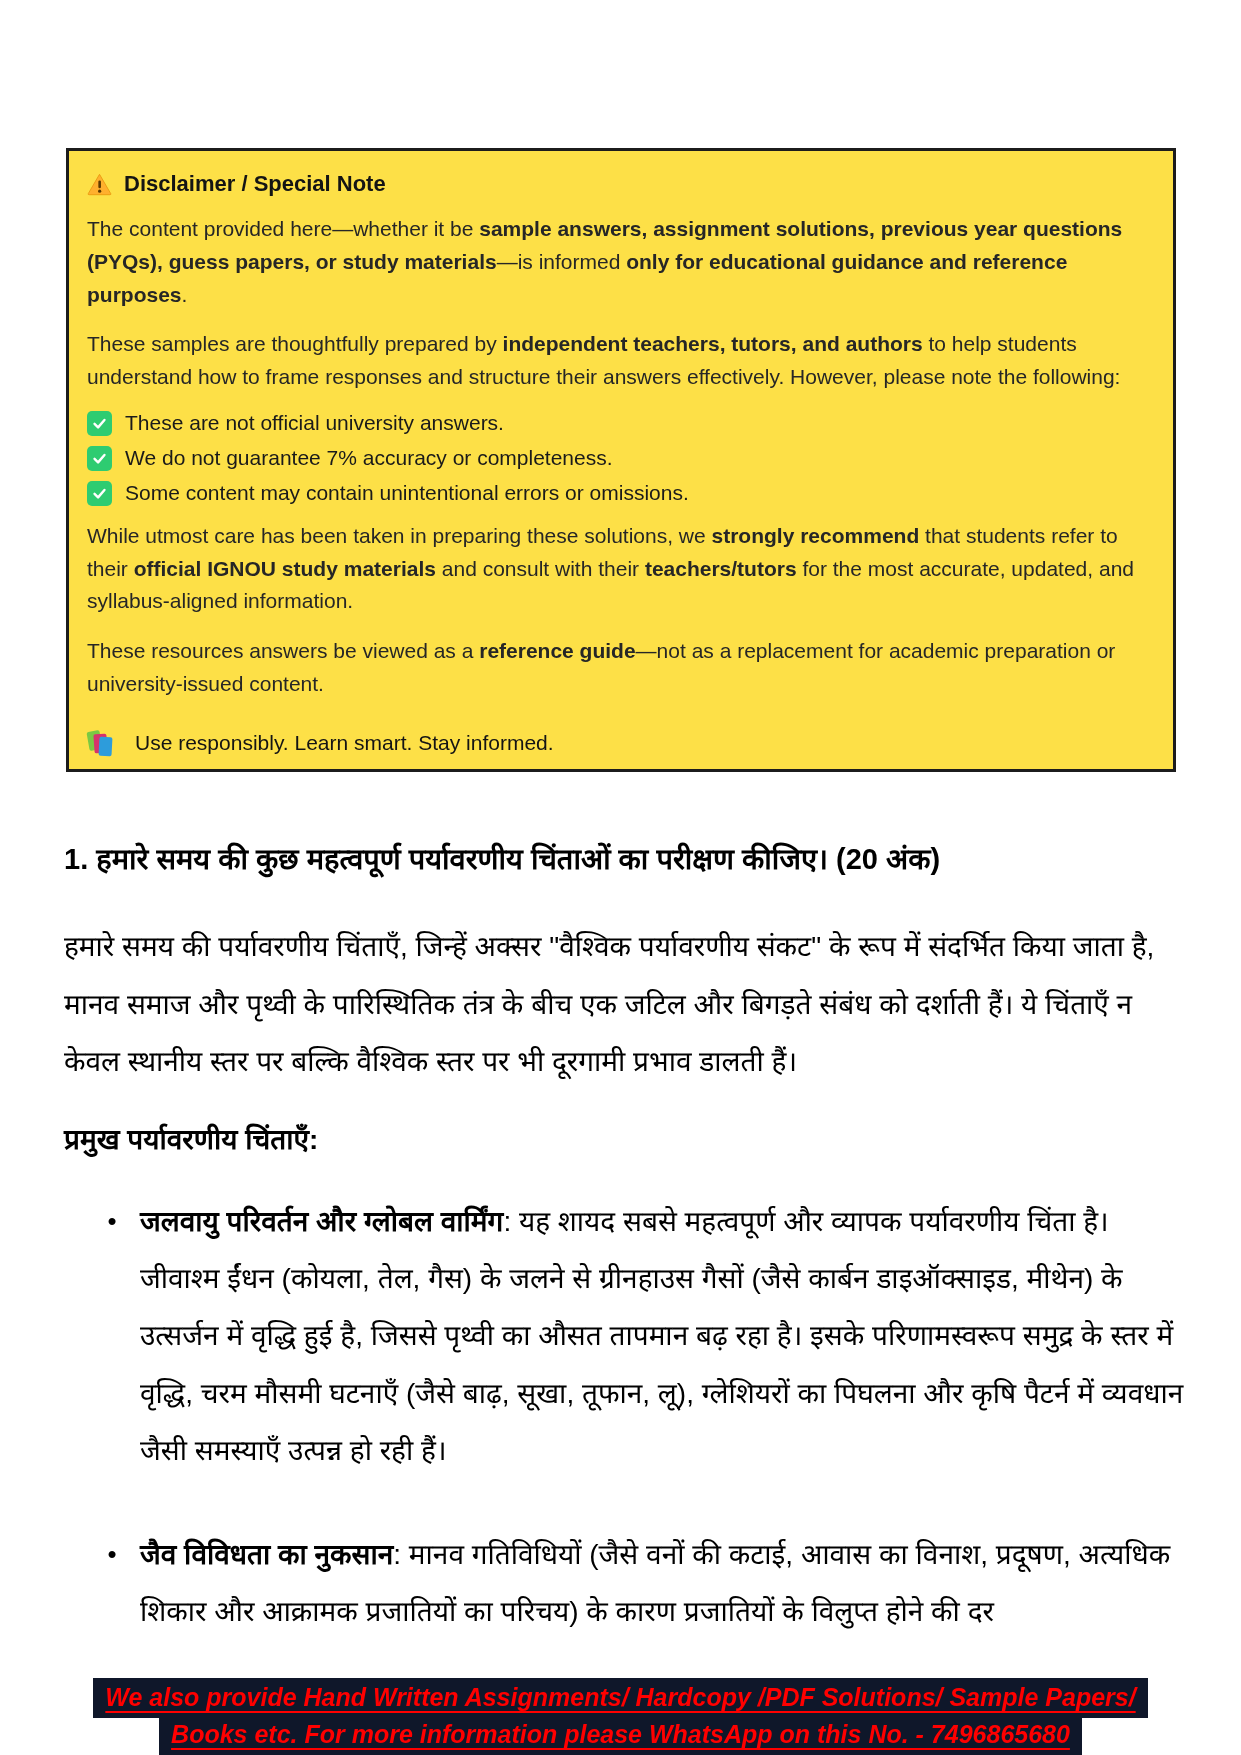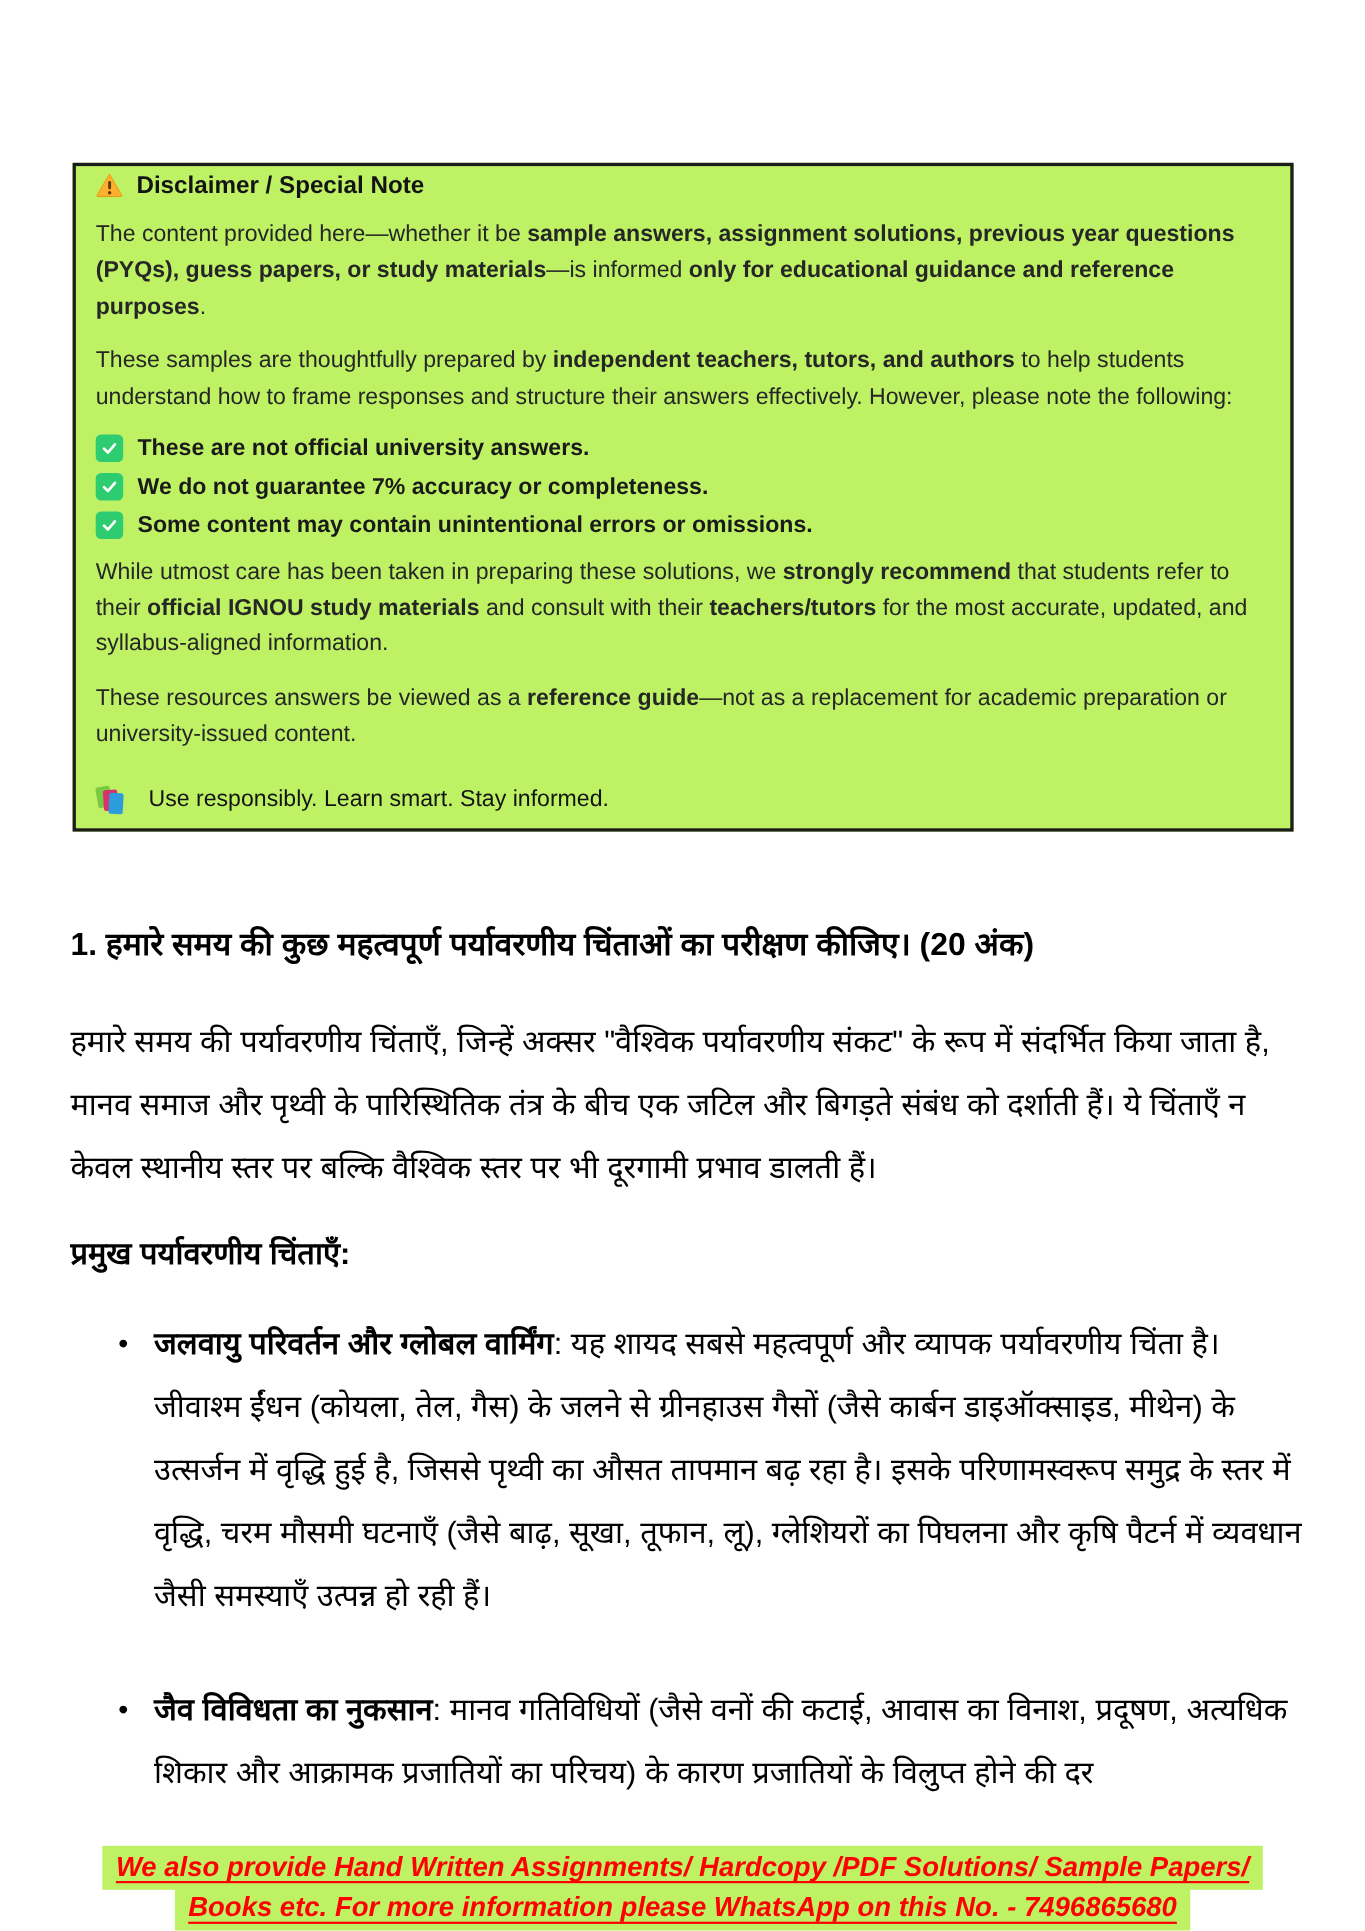--- a/index.html
+++ b/index.html
@@ -10,36 +10,36 @@
     font-family:"Liberation Sans", sans-serif;
     color:#1f1f1f;
     overflow:hidden;
   }
   .b { font-weight:700; }
 
   
   .disclaimer-box {
     position:absolute; left:66px; top:148px; width:1110px; min-height:559px;
     border:3px solid #1c1c1c;
-    background:#bef264;
-    padding:4px 20px 12px 18px;
+    background:#fde047;
+    padding:20px 20px 12px 18px;
   }
   .disc-title {
     display:flex; align-items:center; gap:12px;
     font-size:22px; font-weight:700; color:#141414;
     margin-bottom:16px;
   }
   .disc-para {
     font-size:21px; line-height:1.56; color:#262626;
     margin-bottom:17px;
   }
   .checklist { margin:2px 0 14px 0; }
   .check-row {
-    display:flex; align-items:flex-end; gap:13px;
-    font-size:21px; font-weight:700; color:#1a1a1a;
+    display:flex; align-items:flex-start; gap:13px;
+    font-size:21px; font-weight:400; color:#1a1a1a;
     margin-bottom:10px;
   }
   .check-icon {
     width:25px; height:25px; flex:0 0 25px;
     background:#2ecc71; border-radius:5px;
     display:inline-flex; align-items:center; justify-content:center;
   }
   .check-icon svg { width:17px; height:17px; }
   .warning-icon svg { display:block; }
   .disc-closing {
@@ -87,21 +87,21 @@
   .bullet-lead { font-weight:700; }
 
   
   .page-footer {
     position:absolute; left:0; bottom:2px; width:100%;
     text-align:center;
     font-size:25px; font-weight:700; font-style:italic;
   }
   .footer-line { margin-bottom:1px; }
   .footer-line .hl {
-    background:#bef264; color:#ff0000;
+    background:#0f172a; color:#ff0000;
     text-decoration:underline;
     text-decoration-thickness:2px;
     text-underline-offset:5px;
     padding:5px 12px 7px;
     line-height:36px;
   }
 </style>
 </head>
 <body>
 

